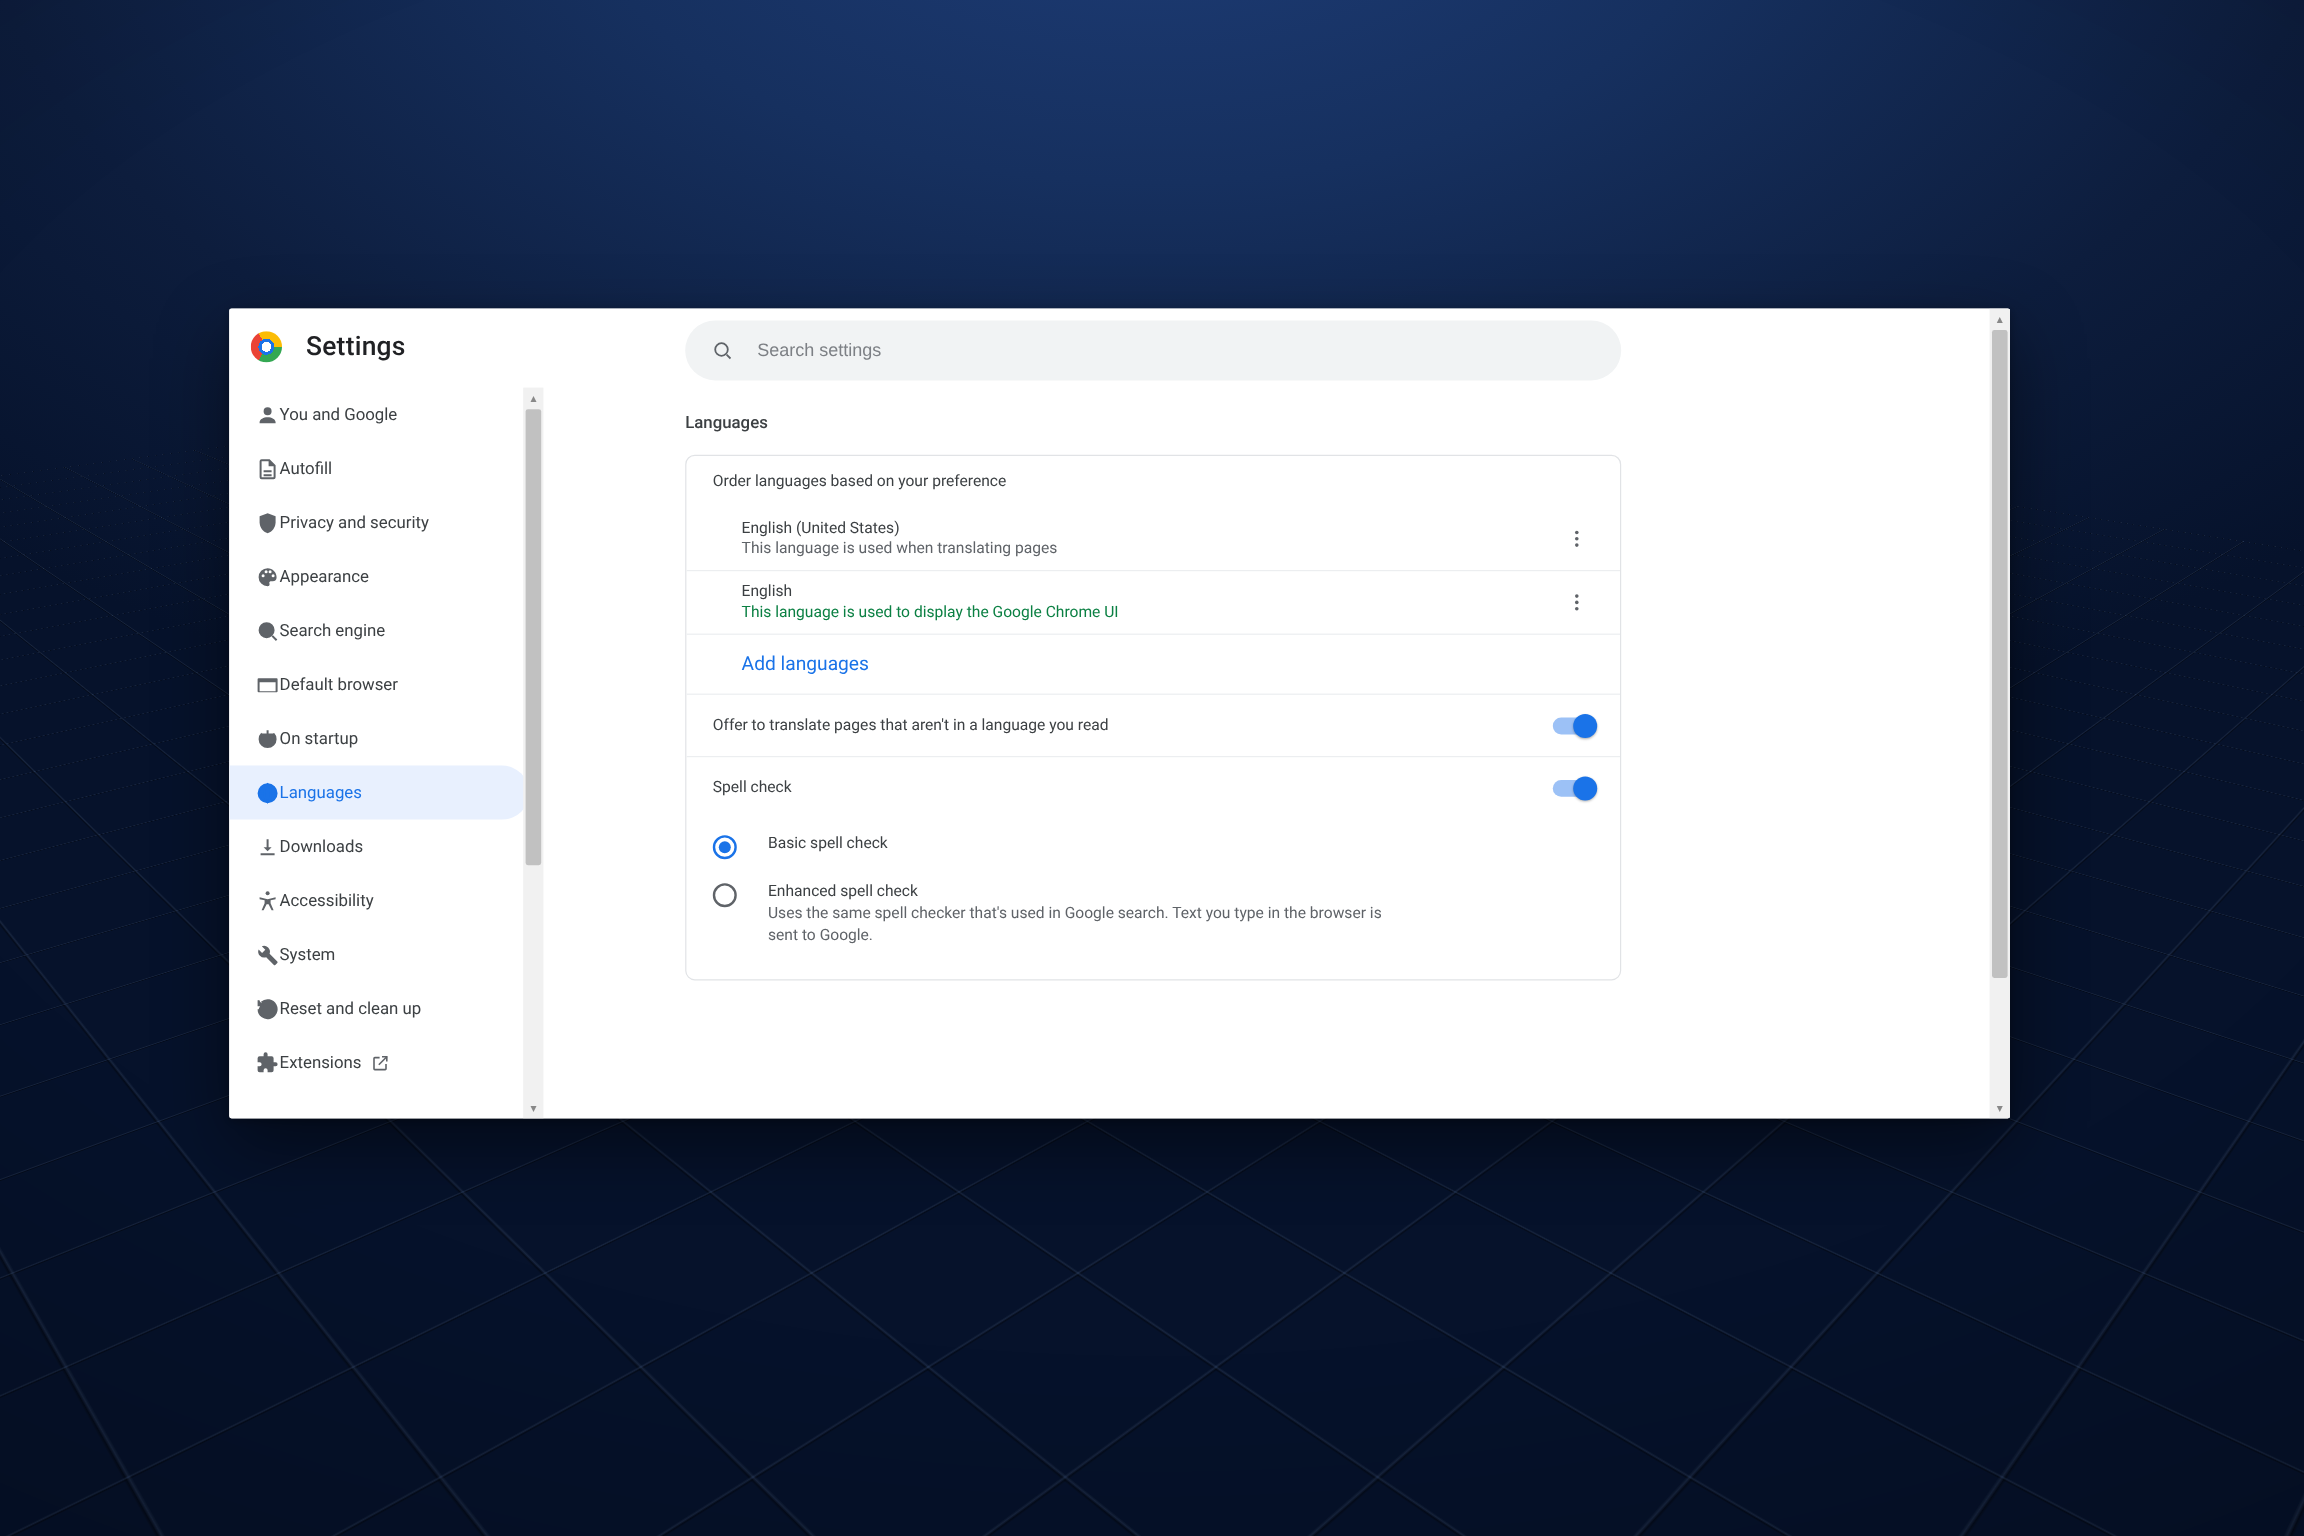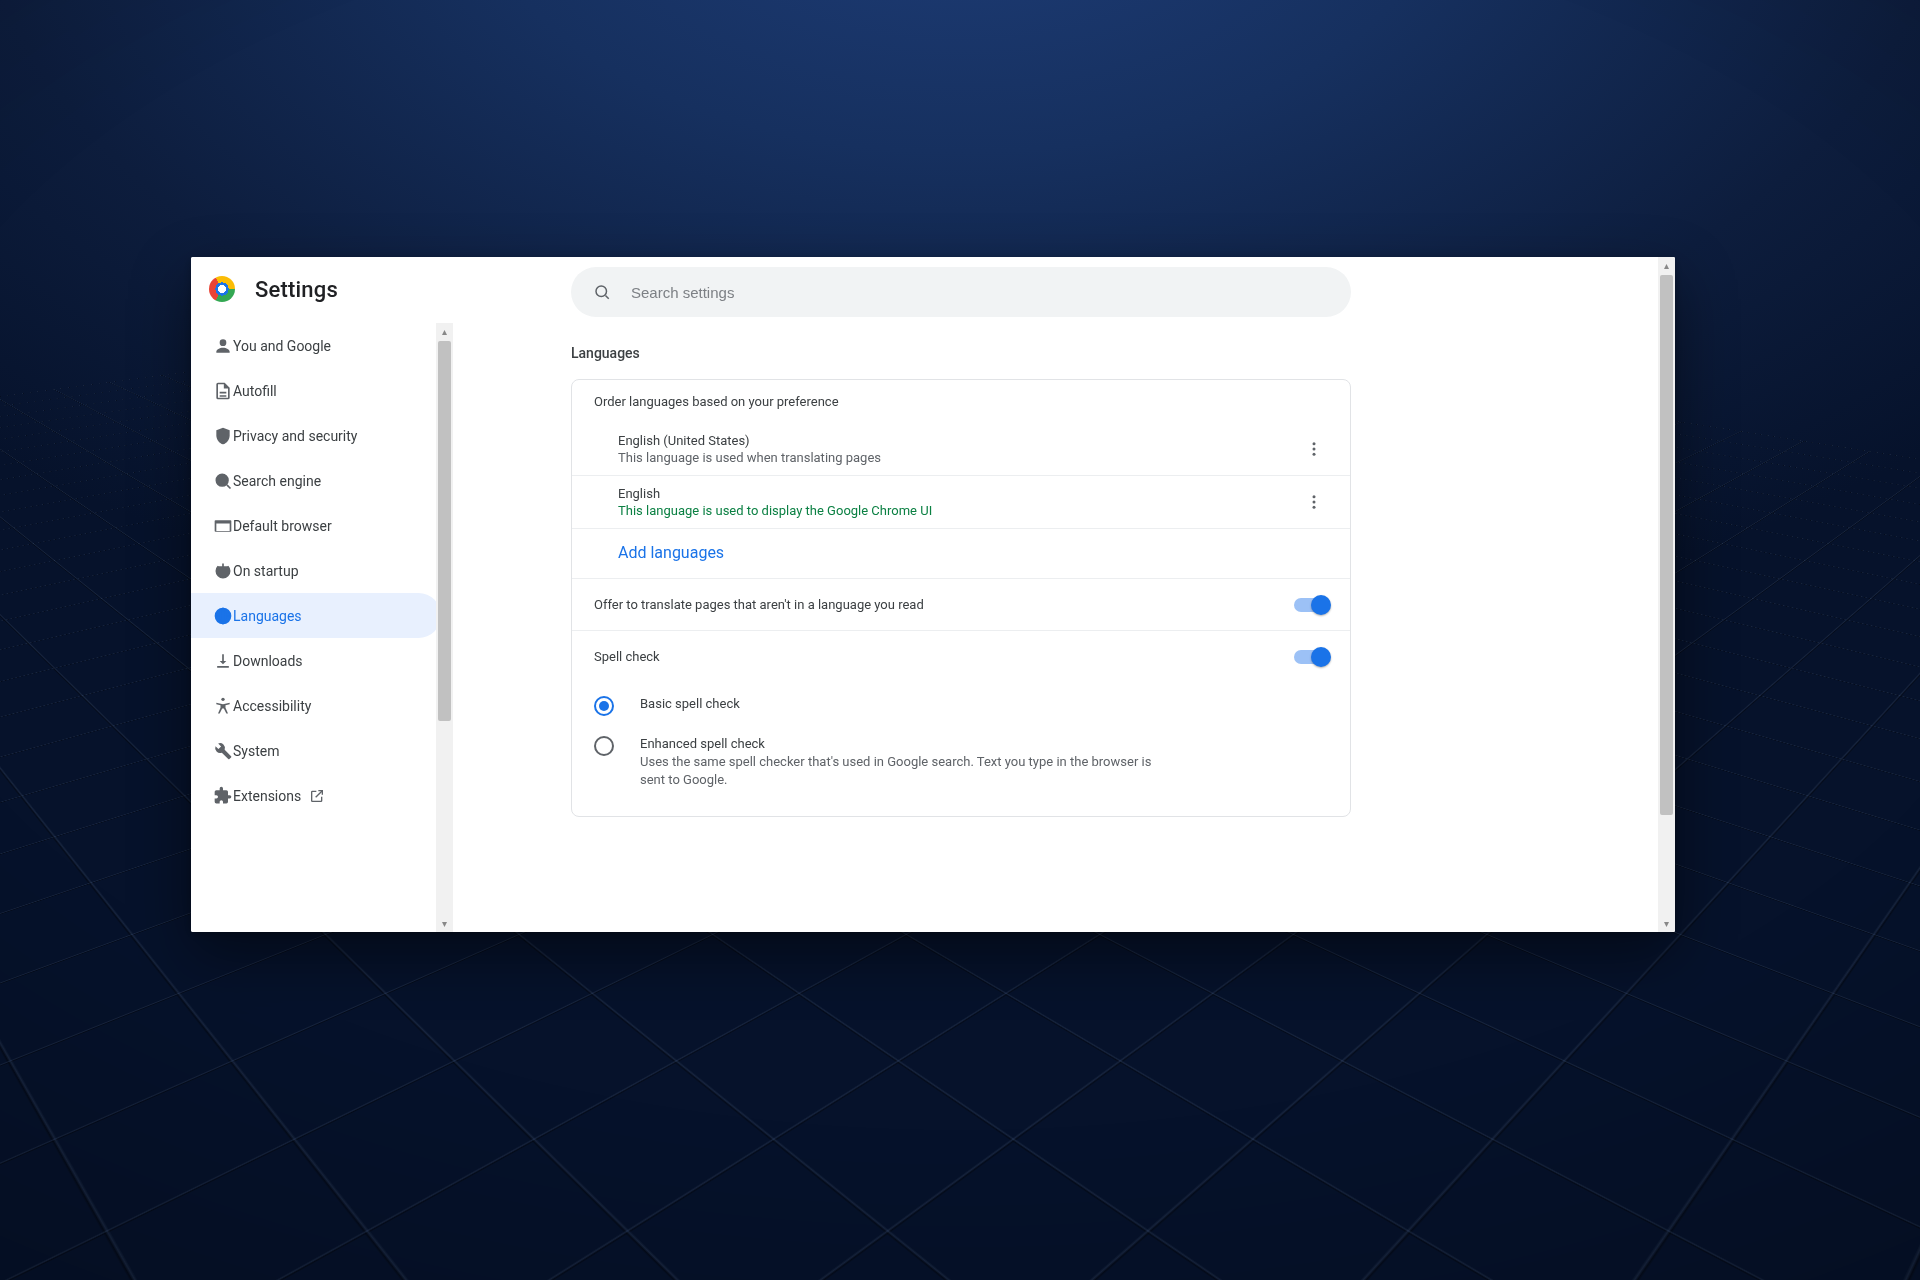--- a/index.html
+++ b/index.html
@@ -434,20 +434,28 @@
             <div class="nav-item">
               <span class="nav-icon">
                 <svg width="20" height="20" viewBox="0 0 24 24" fill="currentColor">
                   <path d="M12 2 4 5v6c0 5 3.4 9.7 8 11 4.6-1.3 8-6 8-11V5l-8-3z"></path>
                 </svg>
               </span>
               <span>Privacy and security</span>
             </div>
             <div class="nav-item">
               <span class="nav-icon">
+                <svg width="20" height="20" viewBox="0 0 24 24" fill="currentColor">
+                  <path d="M12 3a9 9 0 0 0 0 18c1.3 0 2-.9 2-2 0-.6-.3-1-.3-1.5 0-1 .8-1.5 1.8-1.5H17a4 4 0 0 0 4-4c0-5-4-9-9-9zM7.5 12A1.5 1.5 0 1 1 9 10.5 1.5 1.5 0 0 1 7.5 12zm3-4A1.5 1.5 0 1 1 12 6.5 1.5 1.5 0 0 1 10.5 8zm4 0A1.5 1.5 0 1 1 16 6.5 1.5 1.5 0 0 1 14.5 8zm3 4A1.5 1.5 0 1 1 19 10.5 1.5 1.5 0 0 1 17.5 12z"></path>
+                </svg>
+              </span>
+              <span>Appearance</span>
+            </div>
+            <div class="nav-item">
+              <span class="nav-icon">
                 <svg width="20" height="20" viewBox="0 0 24 24" fill="currentColor" stroke="currentColor" stroke-width="2">
                   <circle cx="11" cy="11" r="7"></circle>
                   <line x1="21" y1="21" x2="16.65" y2="16.65"></line>
                 </svg>
               </span>
               <span>Search engine</span>
             </div>
             <div class="nav-item">
               <span class="nav-icon">
                 <svg width="20" height="20" viewBox="0 0 24 24" fill="currentColor">
@@ -492,20 +500,29 @@
               </span>
               <span>Accessibility</span>
             </div>
             <div class="nav-item">
               <span class="nav-icon">
                 <svg width="20" height="20" viewBox="0 0 24 24" fill="currentColor">
                   <path d="M21.7 18.3 14 10.6A6 6 0 0 0 6.2 3l3.5 3.5-3.2 3.2L3 6.2A6 6 0 0 0 10.6 14l7.7 7.7a1 1 0 0 0 1.4 0l2-2a1 1 0 0 0 0-1.4z"></path>
                 </svg>
               </span>
               <span>System</span>
+            </div>
+            <div class="nav-item">
+              <span class="nav-icon">
+                <svg width="20" height="20" viewBox="0 0 24 24" fill="currentColor" stroke="currentColor" stroke-width="2">
+                  <path d="M3 12a9 9 0 1 0 3-6.7"></path>
+                  <polyline points="3 3 3 8 8 8"></polyline>
+                </svg>
+              </span>
+              <span>Reset and clean up</span>
             </div>
             <div class="nav-item">
               <span class="nav-icon">
                 <svg width="20" height="20" viewBox="0 0 24 24" fill="currentColor">
                   <path d="M20 11h-2V7a2 2 0 0 0-2-2h-4V3a2 2 0 1 0-4 0v2H4a2 2 0 0 0-2 2v4h2a2 2 0 1 1 0 4H2v4a2 2 0 0 0 2 2h4v-2a2 2 0 1 1 4 0v2h4a2 2 0 0 0 2-2v-4h2a2 2 0 1 0 0-4z"></path>
                 </svg>
               </span>
               <span>Extensions</span>
               <span class="ext-icon">
                 <svg width="16" height="16" viewBox="0 0 24 24" fill="none" stroke="currentColor" stroke-width="2">

